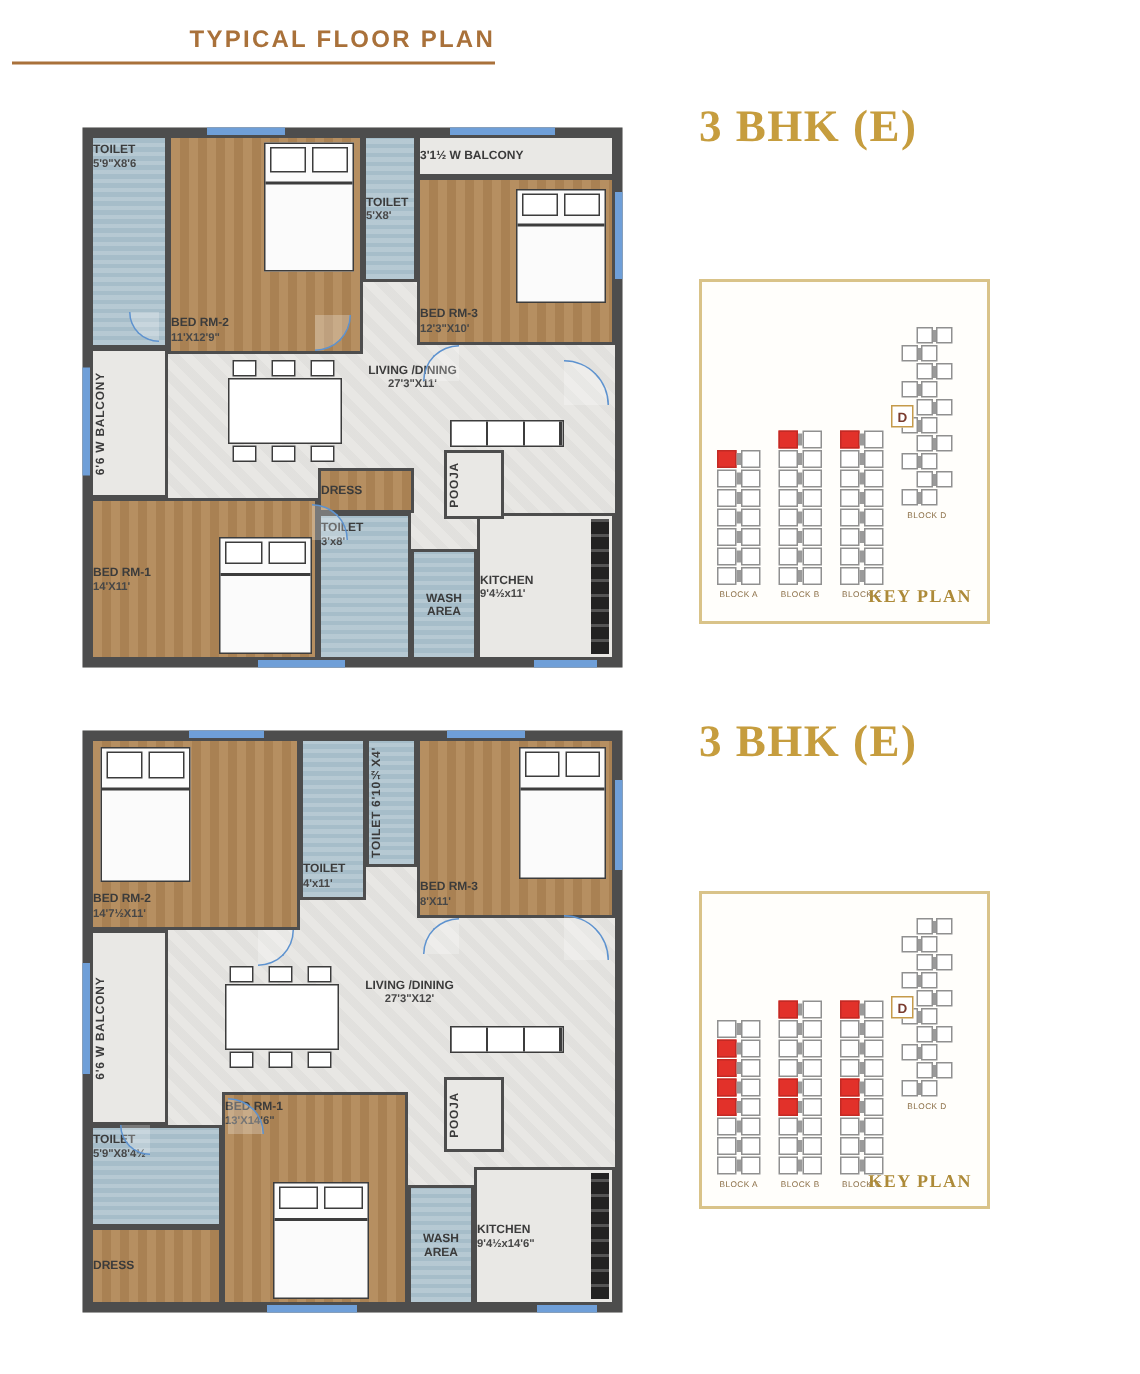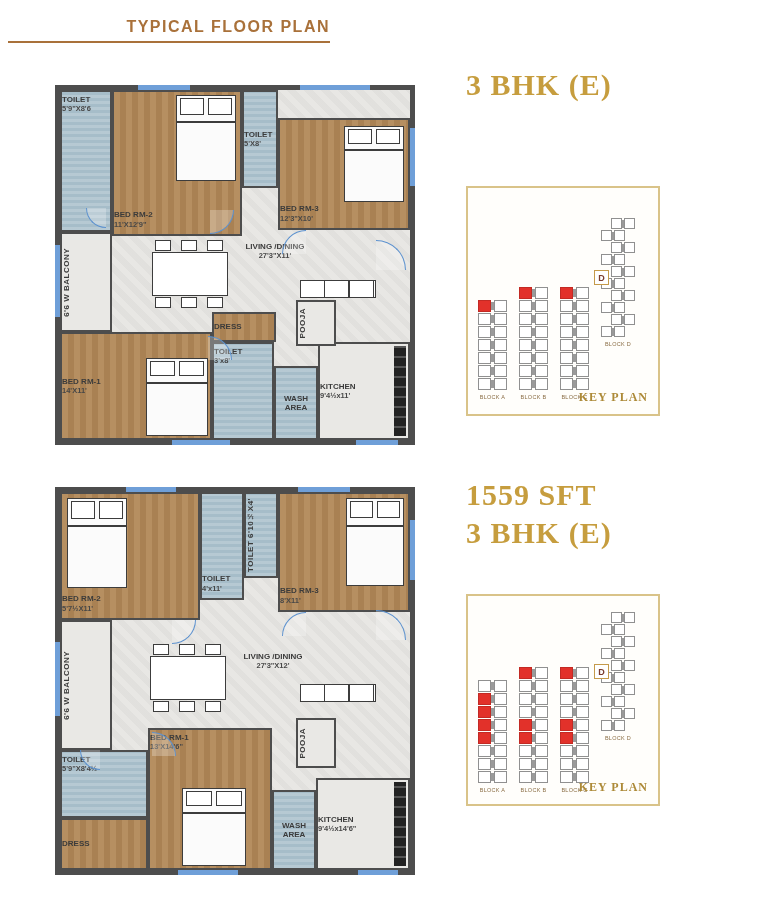--- a/index.html
+++ b/index.html
@@ -145,36 +145,38 @@
 <div class="page">
 
   <div class="titlebar">
     <h1>TYPICAL FLOOR PLAN</h1>
   </div>
 
   <div class="gold" id="gold1">
     <span>3 BHK (E)</span>
   </div>
   <div class="gold" id="gold2">
-    <span>1559 SFT</span>
     <span>3 BHK (E)</span>
   </div>
 
   <div class="plan" id="plan1">
     <div class="room blue top-label r-toilet-tl">
       <span class="rn">TOILET</span>
       <span class="rd">5'9"X8'6</span>
     </div>
     <div class="room wood bot-label r-bedrm2">
       <span class="rn">BED RM-2</span>
       <span class="rd">11'X12'9"</span>
     </div>
     <div class="room blue r-toilet-mid">
       <span class="rn">TOILET</span>
       <span class="rd">5'X8'</span>
+    </div>
+    <div class="room lite r-balcony-top">
+      <span class="rn">3'1½ W BALCONY</span>
     </div>
     <div class="room wood bot-label r-bedrm3">
       <span class="rn">BED RM-3</span>
       <span class="rd">12'3"X10'</span>
     </div>
     <div class="room lite vlab r-balcony-left">
       <span class="rn">6'6 W BALCONY</span>
     </div>
     <div class="room wood r-bedrm1">
       <span class="rn">BED RM-1</span>
@@ -431,21 +433,21 @@
           </div>
         <div class="blabel">BLOCK D</div>
       </div>
     </div>
     <div class="kp-caption">KEY PLAN</div>
   </div>
 
   <div class="plan" id="plan2">
     <div class="room wood bot-label r-bedrm2">
       <span class="rn">BED RM-2</span>
-      <span class="rd">5'7½X11'</span>
+      <span class="rd">14'7½X11'</span>
     </div>
     <div class="room blue bot-label r-toilet-a">
       <span class="rn">TOILET</span>
       <span class="rd">4'x11'</span>
     </div>
     <div class="room blue vlab r-toilet-v">
       <span class="rn">TOILET 6'10½X4'</span>
     </div>
     <div class="room wood bot-label r-bedrm3">
       <span class="rn">BED RM-3</span>

